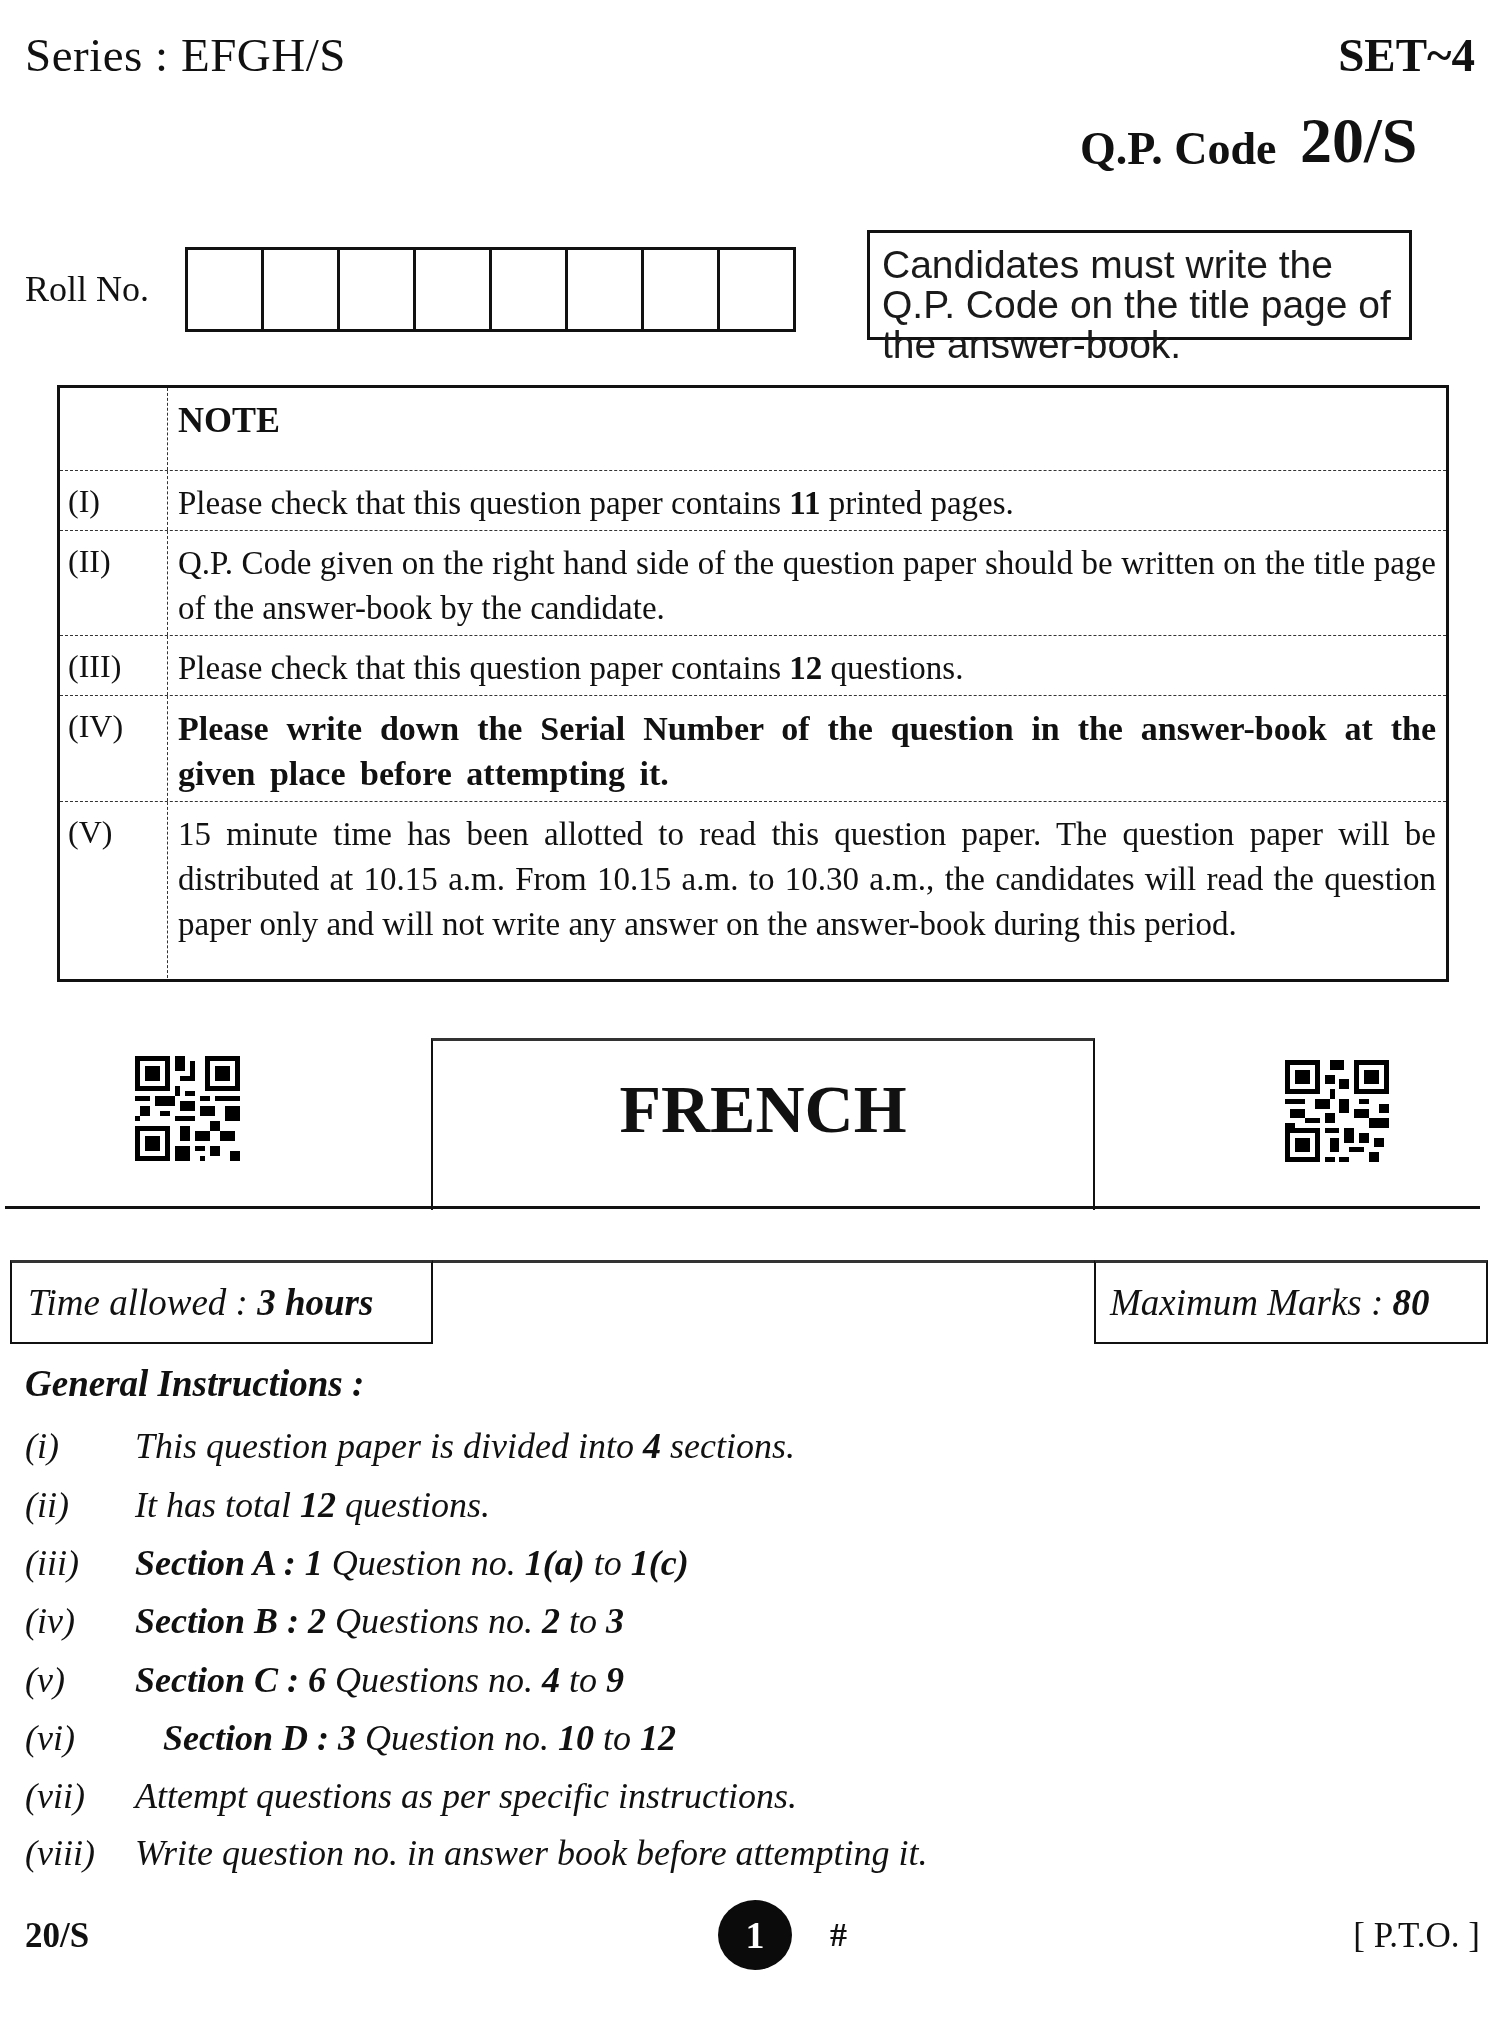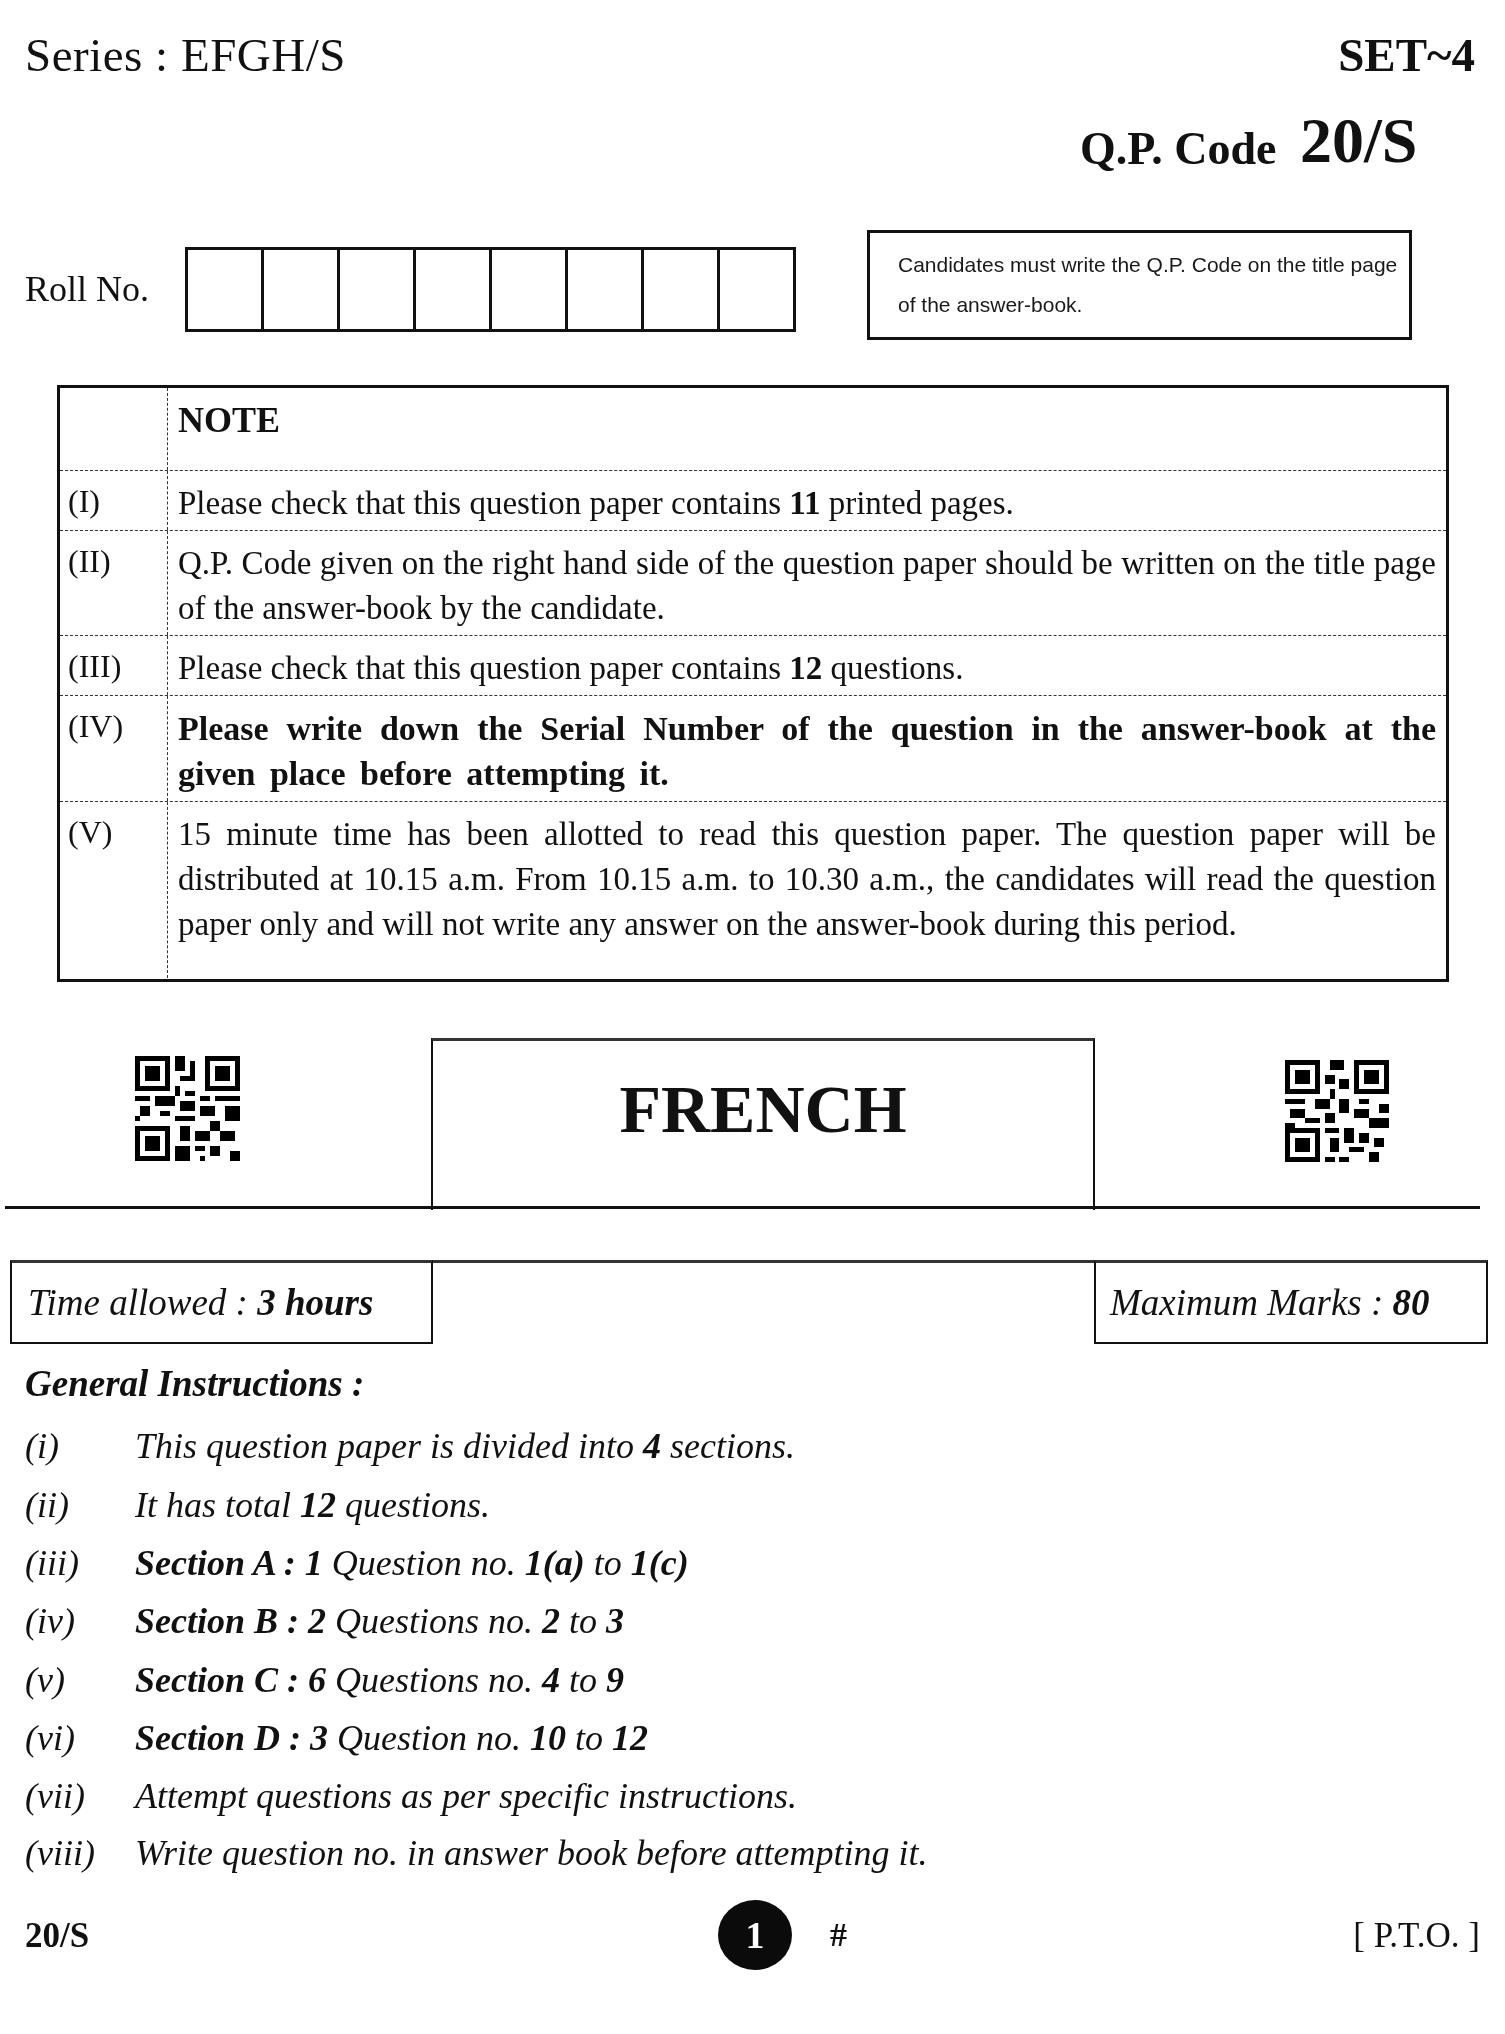--- a/index.html
+++ b/index.html
@@ -9,21 +9,21 @@
 
   #series { left:25px; top:28px; font-size:47px; font-weight:normal; font-family:"Liberation Serif", serif; letter-spacing:0.5px; }
   #set { right:30px; top:28px; font-size:47px; font-weight:bold; font-family:"Liberation Serif", serif; }
   #qp-label { left:1080px; top:122px; font-size:46px; font-weight:bold; font-family:"Liberation Serif", serif; }
   #qp-code { left:1300px; top:104px; font-size:64px; font-weight:bold; font-family:"Liberation Serif", serif; }
 
   #roll-label { left:25px; top:268px; font-size:36px; font-family:"Liberation Serif", serif; }
   #roll-boxes { left:185px; top:247px; height:85px; display:flex; border:3px solid #111; border-right:none; box-sizing:border-box; }
   .roll-box { width:76px; height:79px; border-right:3px solid #111; box-sizing:border-box; }
 
-  #cand-box { left:867px; top:230px; width:545px; height:110px; border:3px solid #111; box-sizing:border-box; padding:12px 10px 0 28px; font-family:"Liberation Sans", sans-serif; font-size:21px; line-height:40px; color:#1a1a1a; }
+  #cand-box { left:867px; top:230px; width:545px; height:110px; border:3px solid #111; box-sizing:border-box; padding:12px 10px 0 12px; font-family:"Liberation Sans", sans-serif; font-size:39px; line-height:40px; color:#1a1a1a; }
 
   #note-table { left:57px; top:385px; width:1392px; height:597px; border:3px solid #111; box-sizing:border-box; }
   .note-row { display:flex; border-bottom:1.5px dashed #333; box-sizing:border-box; }
   .note-row:last-child { border-bottom:none; }
   .note-num { width:108px; flex:none; border-right:1.5px dashed #333; box-sizing:border-box; padding:12px 0 0 8px; font-size:32px; font-family:"Liberation Serif", serif; }
   .note-text { flex:1; padding:10px 10px 6px 10px; font-size:33px; line-height:45px; font-family:"Liberation Serif", serif; text-align:justify; }
   .note-head { font-weight:bold; font-size:36px; }
 
   #qr-left { left:135px; top:1056px; width:105px; height:105px; }
   #qr-right { left:1285px; top:1060px; width:104px; height:102px; }
@@ -193,21 +193,21 @@
       <span class="gi-text"><b>Section A : 1</b><span> Question no. </span><b>1(a)</b><span> to </span><b>1(c)</b></span>
     </div>
     <div class="abs gi-item" style="top: 1600px;">
       <span class="gi-num">(iv)</span>
       <span class="gi-text"><b>Section B : 2</b><span> Questions no. </span><b>2</b><span> to </span><b>3</b></span>
     </div>
     <div class="abs gi-item" style="top: 1659px;">
       <span class="gi-num">(v)</span>
       <span class="gi-text"><b>Section C : 6</b><span> Questions no. </span><b>4</b><span> to </span><b>9</b></span>
     </div>
-    <div class="abs gi-item" style="top: 1717px;">
+    <div class="abs gi-item" style="top: 1717px; gap: 28px;">
       <span class="gi-num">(vi)</span>
       <span class="gi-text"><b>Section D : 3</b><span> Question no. </span><b>10</b><span> to </span><b>12</b></span>
     </div>
     <div class="abs gi-item" style="top: 1775px;">
       <span class="gi-num">(vii)</span>
       <span class="gi-text"><span>Attempt questions as per specific instructions.</span></span>
     </div>
     <div class="abs gi-item" style="top: 1832px;">
       <span class="gi-num">(viii)</span>
       <span class="gi-text"><span>Write question no. in answer book before attempting it.</span></span>

